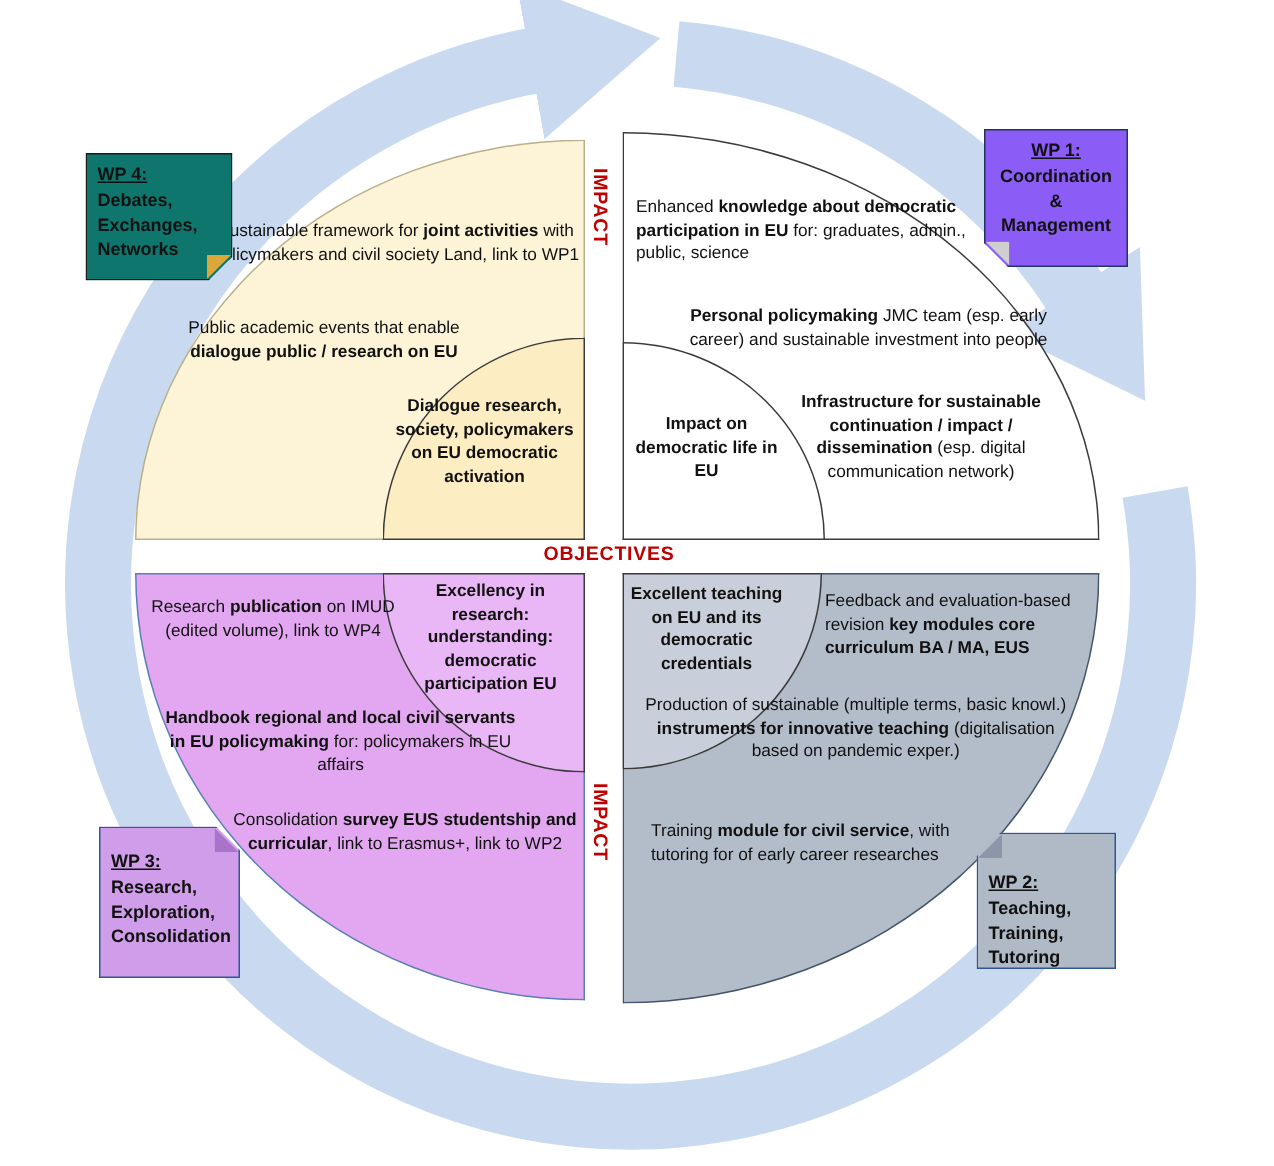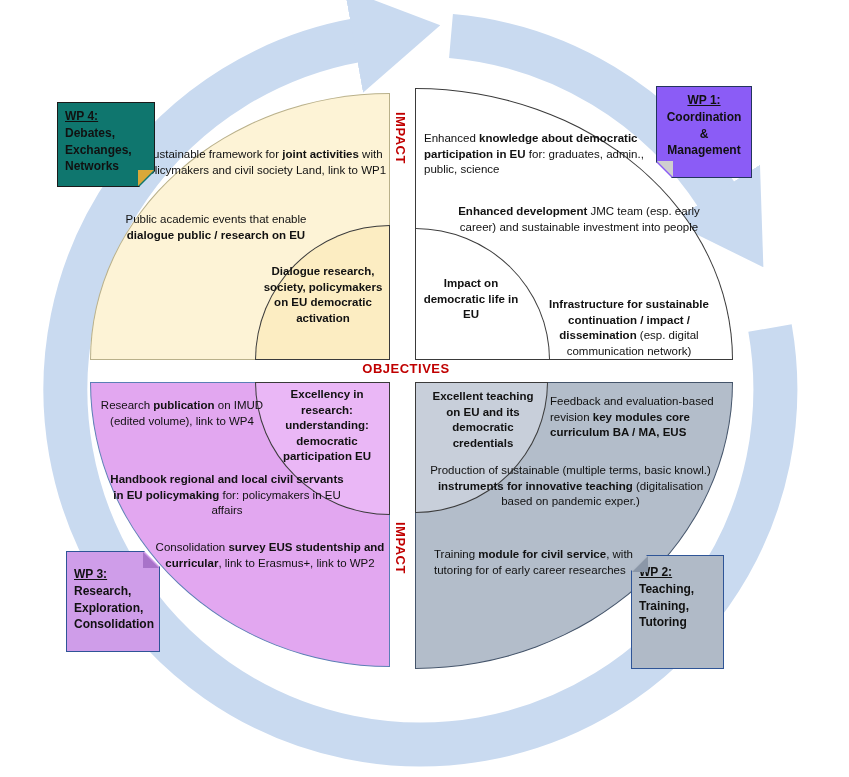--- a/index.html
+++ b/index.html
@@ -29,22 +29,22 @@
   .fold{position:absolute;width:16px;height:16px;}
   .note.wp4{left:57px;top:102px;width:98px;height:85px;background:#0f766e;border:1.5px solid #1a1a1a;
     clip-path:polygon(0 0,100% 0,100% calc(100% - 16px),calc(100% - 16px) 100%,0 100%);}
   .note.wp4 .fold{right:0;bottom:0;background:#d9a839;clip-path:polygon(0 0,100% 0,0 100%);}
   .note.wp1{left:656px;top:86px;width:96px;height:92px;background:#8b5cf6;border:1.5px solid #23355c;text-align:center;
     clip-path:polygon(0 0,100% 0,100% 100%,16px 100%,0 calc(100% - 16px));}
   .note.wp1 .fold{left:0;bottom:0;background:#cfcfcf;clip-path:polygon(0 0,100% 0,100% 100%);}
   .note.wp3{left:66px;top:551px;width:94px;height:101px;background:#cf9de9;border:1.5px solid #2f5597;
     clip-path:polygon(0 0,calc(100% - 16px) 0,100% 16px,100% 100%,0 100%);padding-top:14px;}
   .note.wp3 .fold{right:0;top:0;background:#a873c9;clip-path:polygon(0 0,100% 100%,0 100%);}
-  .note.wp2{left:631px;top:555px;width:93px;height:114px;background:#b0bac7;border:1.5px solid #2f5597;
-    clip-path:polygon(16px 0,100% 0,100% 100%,0 100%,0 16px);padding-top:8px;}
+  .note.wp2{left:651px;top:555px;width:93px;height:91px;background:#b0bac7;border:1.5px solid #2f5597;
+    clip-path:polygon(16px 0,100% 0,100% 100%,0 100%,0 16px);padding-top:24px;}
   .note.wp2 .fold{left:0;top:0;background:#8b97a8;clip-path:polygon(100% 0,100% 100%,0 100%);}
 </style>
 </head>
 <body>
 
 <div class="stage">
 
   <svg class="bg-arrows" width="849" height="777" viewBox="0 0 849 777">
     <defs>
       <marker id="ah" markerWidth="2" markerHeight="2.4" refX="0.1" refY="1.2" orient="auto" markerUnits="strokeWidth">
@@ -63,33 +63,33 @@
   <div class="core tl"></div>
   <div class="core tr"></div>
   <div class="core bl"></div>
   <div class="core br"></div>
 
   <div class="tb" style="left:138px;top:147px;width:252px;"><span>Sustainable framework for </span><b>joint activities</b><span> with policymakers and civil society Land, link to WP1</span></div>
   <div class="tb" style="left:105px;top:212px;width:222px;"><span>Public academic events that enable </span><b>dialogue public / research on EU</b></div>
   <div class="coretext" style="left:262px;top:264px;width:122px;"><b>Dialogue research, society, policymakers on EU democratic activation</b></div>
 
   <div class="tb left" style="left:424px;top:131px;width:252px;"><span>Enhanced </span><b>knowledge about democratic participation in EU</b><span> for: graduates, admin., public, science</span></div>
-  <div class="tb" style="left:453px;top:204px;width:252px;"><b>Enhanced development</b><span> JMC team (esp. early career) and sustainable investment into people</span></div>
-  <div class="tb" style="left:530px;top:261px;width:198px;margin-top:36px;"><b>Infrastructure for sustainable continuation / impact / dissemination</b><span> (esp. digital communication network)</span></div>
+  <div class="tb" style="left:453px;top:204px;width:252px;"><b>Personal policymaking</b><span> JMC team (esp. early career) and sustainable investment into people</span></div>
+  <div class="tb" style="left:515px;top:261px;width:198px;"><b>Infrastructure for sustainable continuation / impact / dissemination</b><span> (esp. digital communication network)</span></div>
   <div class="coretext" style="left:420px;top:276px;width:102px;"><b>Impact on democratic life in EU</b></div>
 
   <div class="tb" style="left:98px;top:398px;width:168px;"><span>Research </span><b>publication</b><span> on IMUD (edited volume), link to WP4</span></div>
   <div class="tb" style="left:108px;top:472px;width:238px;"><b>Handbook regional and local civil servants in EU policymaking</b><span> for: policymakers in EU affairs</span></div>
   <div class="tb" style="left:145px;top:540px;width:250px;"><span>Consolidation </span><b>survey EUS studentship and curricular</b><span>, link to Erasmus+, link to WP2</span></div>
   <div class="coretext" style="left:266px;top:387px;width:122px;text-align:center;"><b>Excellency in research: understanding: democratic participation EU</b></div>
 
   <div class="tb left" style="left:550px;top:394px;width:182px;"><span>Feedback and evaluation-based revision </span><b>key modules core curriculum BA / MA, EUS</b></div>
   <div class="tb" style="left:428px;top:463px;width:285px;"><span>Production of sustainable (multiple terms, basic knowl.) </span><b>instruments for innovative teaching</b><span> (digitalisation based on pandemic exper.)</span></div>
   <div class="tb left" style="left:434px;top:547px;width:210px;"><span>Training </span><b>module for civil service</b><span>, with tutoring for of early career researches</span></div>
-  <div class="coretext" style="left:432px;top:389px;width:102px;text-align:center;"><b>Excellent teaching on EU and its democratic credentials</b></div>
+  <div class="coretext" style="left:420px;top:389px;width:102px;text-align:center;"><b>Excellent teaching on EU and its democratic credentials</b></div>
 
   <div class="redlabel vtext" style="left:393px;top:112px;height:82px;">IMPACT</div>
   <div class="redlabel" style="left:356px;top:361px;width:100px;text-align:center;">OBJECTIVES</div>
   <div class="redlabel vtext" style="left:393px;top:522px;height:82px;">IMPACT</div>
 
   <div class="note wp4">
     <div class="note-title">WP 4:</div>
     <div>Debates,</div>
     <div>Exchanges,</div>
     <div>Networks</div>

